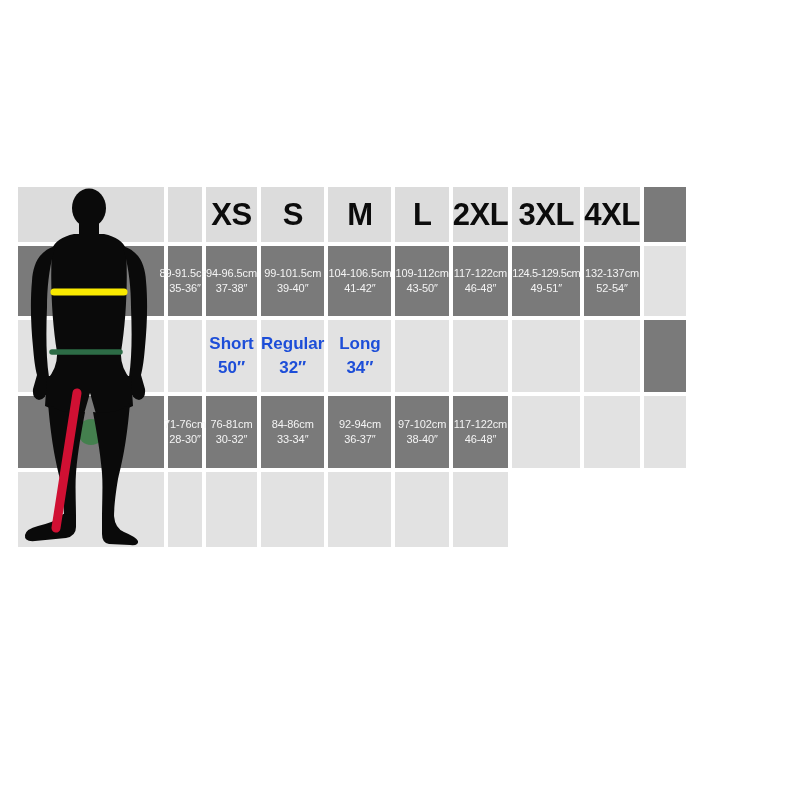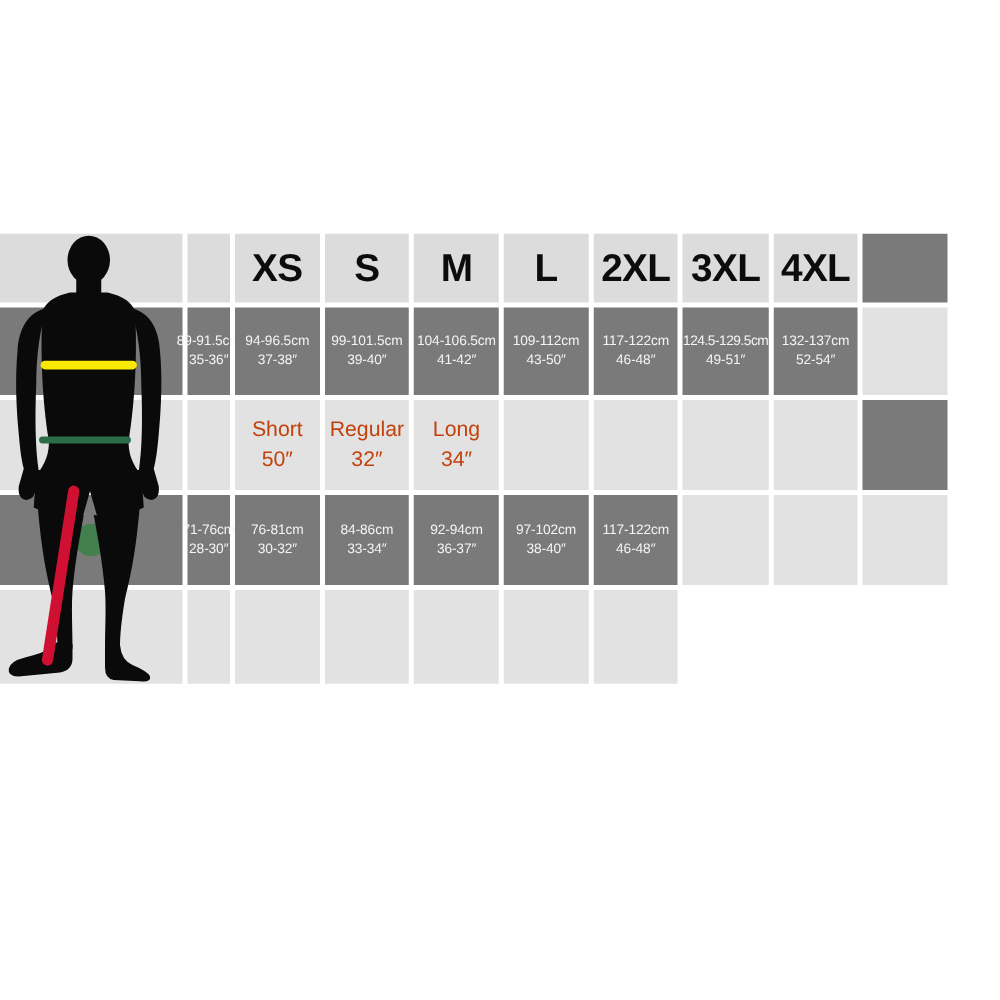--- a/index.html
+++ b/index.html
@@ -1,40 +1,40 @@
 <!DOCTYPE html>
 <html><head>
 <meta charset="utf-8">
 <style>
   html,body{margin:0;padding:0;}
   body{
     width:800px;height:800px;background:#ffffff;position:relative;overflow:hidden;
     font-family:"Liberation Sans","DejaVu Sans",sans-serif;
   }
   .chart{
-    position:absolute;left:0;top:187px;width:758px;
+    position:absolute;left:18px;top:187px;width:668px;
     display:grid;
     grid-template-columns:146px 34px repeat(8,1fr);
     grid-template-rows:55px 70px 72px 72px 75px;
     gap:4px;
   }
   .cell{display:flex;flex-direction:column;align-items:center;justify-content:center;overflow:visible;}
   .bg-dark{background:#7a7a7a;}
   .bg-light{background:#e2e2e2;}
   .bg-header{background:#dcdcdc;}
   .size-h{
     font-size:31px;font-weight:700;color:#0c0c0c;letter-spacing:-0.5px;
   }
   .val span{
     display:block;text-align:center;white-space:nowrap;
     font-size:11px;font-weight:400;color:#f4f4f4;line-height:15px;letter-spacing:-0.1px;
   }
   .val2 span{
     display:block;text-align:left;white-space:nowrap;
-    font-size:17px;font-weight:400;color:#c2410c;line-height:24px;
+    font-size:17px;font-weight:700;color:#1d4ed8;line-height:24px;
   }
   .dot{width:26px;height:26px;border-radius:50%;}
   .dot-yellow{background:#f6e500;}
   .dot-red{background:#c60c30;}
   .dot-green{background:#44804e;}
   .figure-svg{
     position:absolute;left:0;top:0;width:146px;height:360px;z-index:5;pointer-events:none;
   }
 </style>
 </head>

